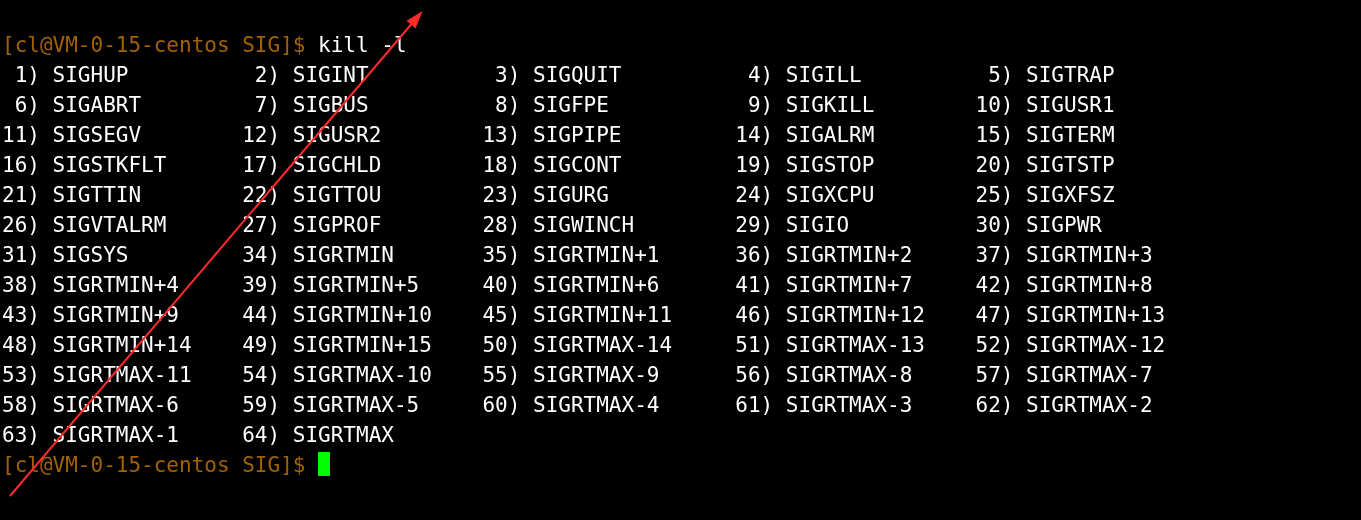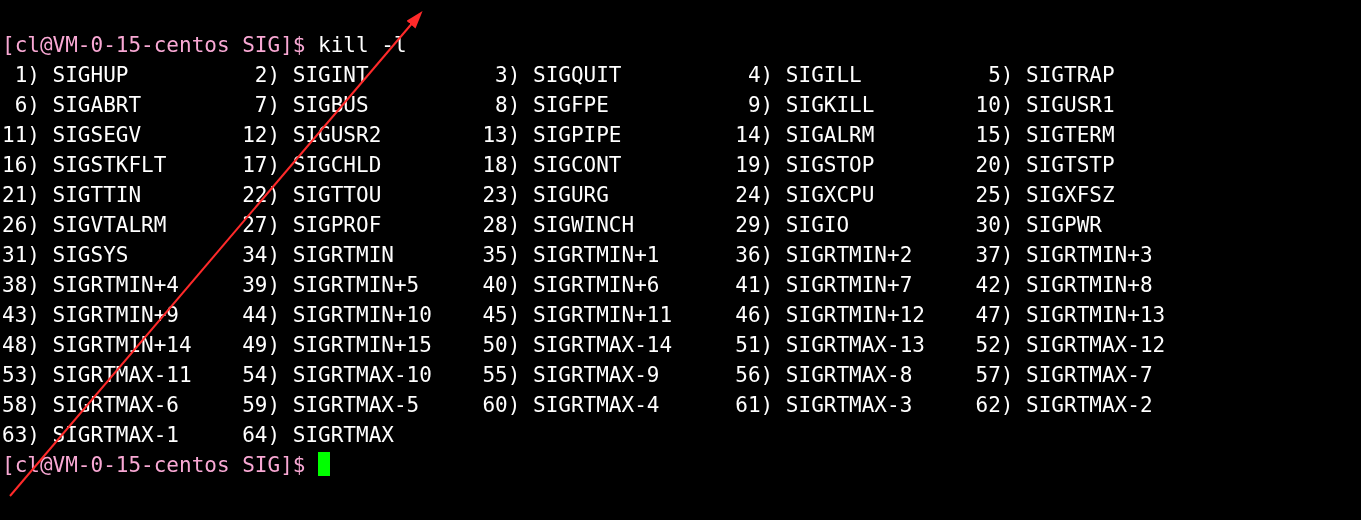--- a/index.html
+++ b/index.html
@@ -12,21 +12,21 @@
   }
   .term{
     font-family:"DejaVu Sans Mono","Liberation Mono","Consolas",monospace;
     font-size:21px;
     line-height:30px;
     color:#fff;
     white-space:pre;
     padding:0 2px;
     position:relative;
   }
-  .prompt-user{color:#f9a8d4;}
+  .prompt-user{color:#a16207;}
   .cursor{
     display:inline-block;
     width:12px;
     height:24px;
     background:#00ff00;
     vertical-align:-4px;
   }
   .arrow{
     position:absolute;
     left:0;

